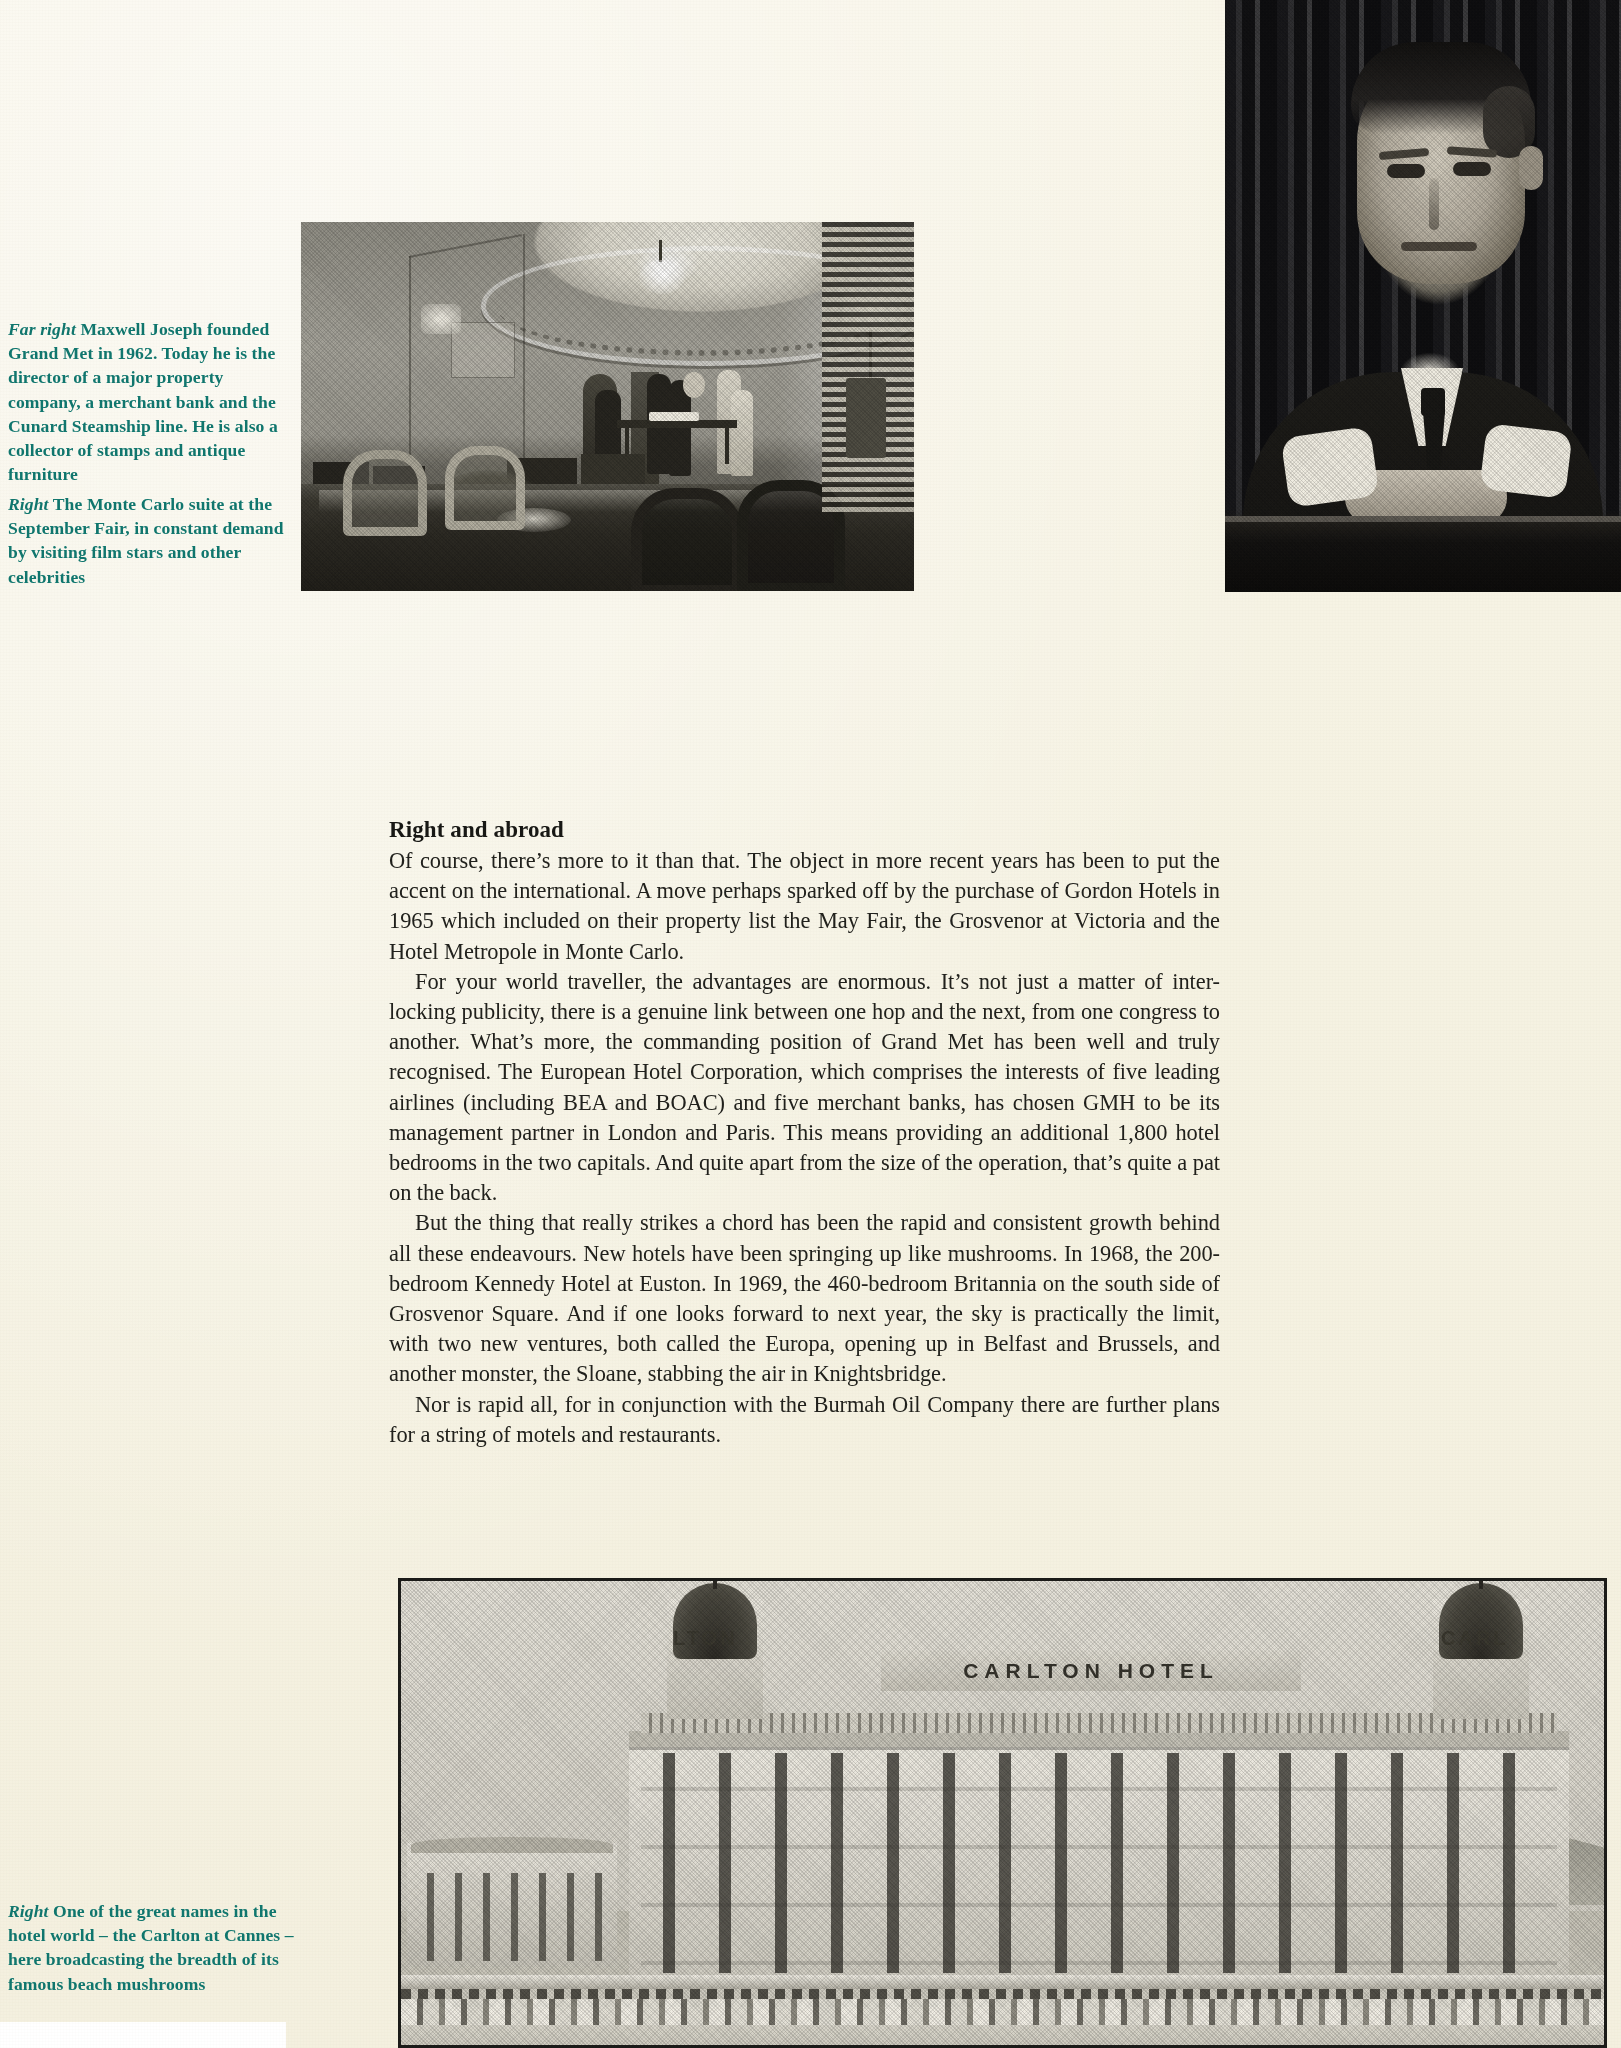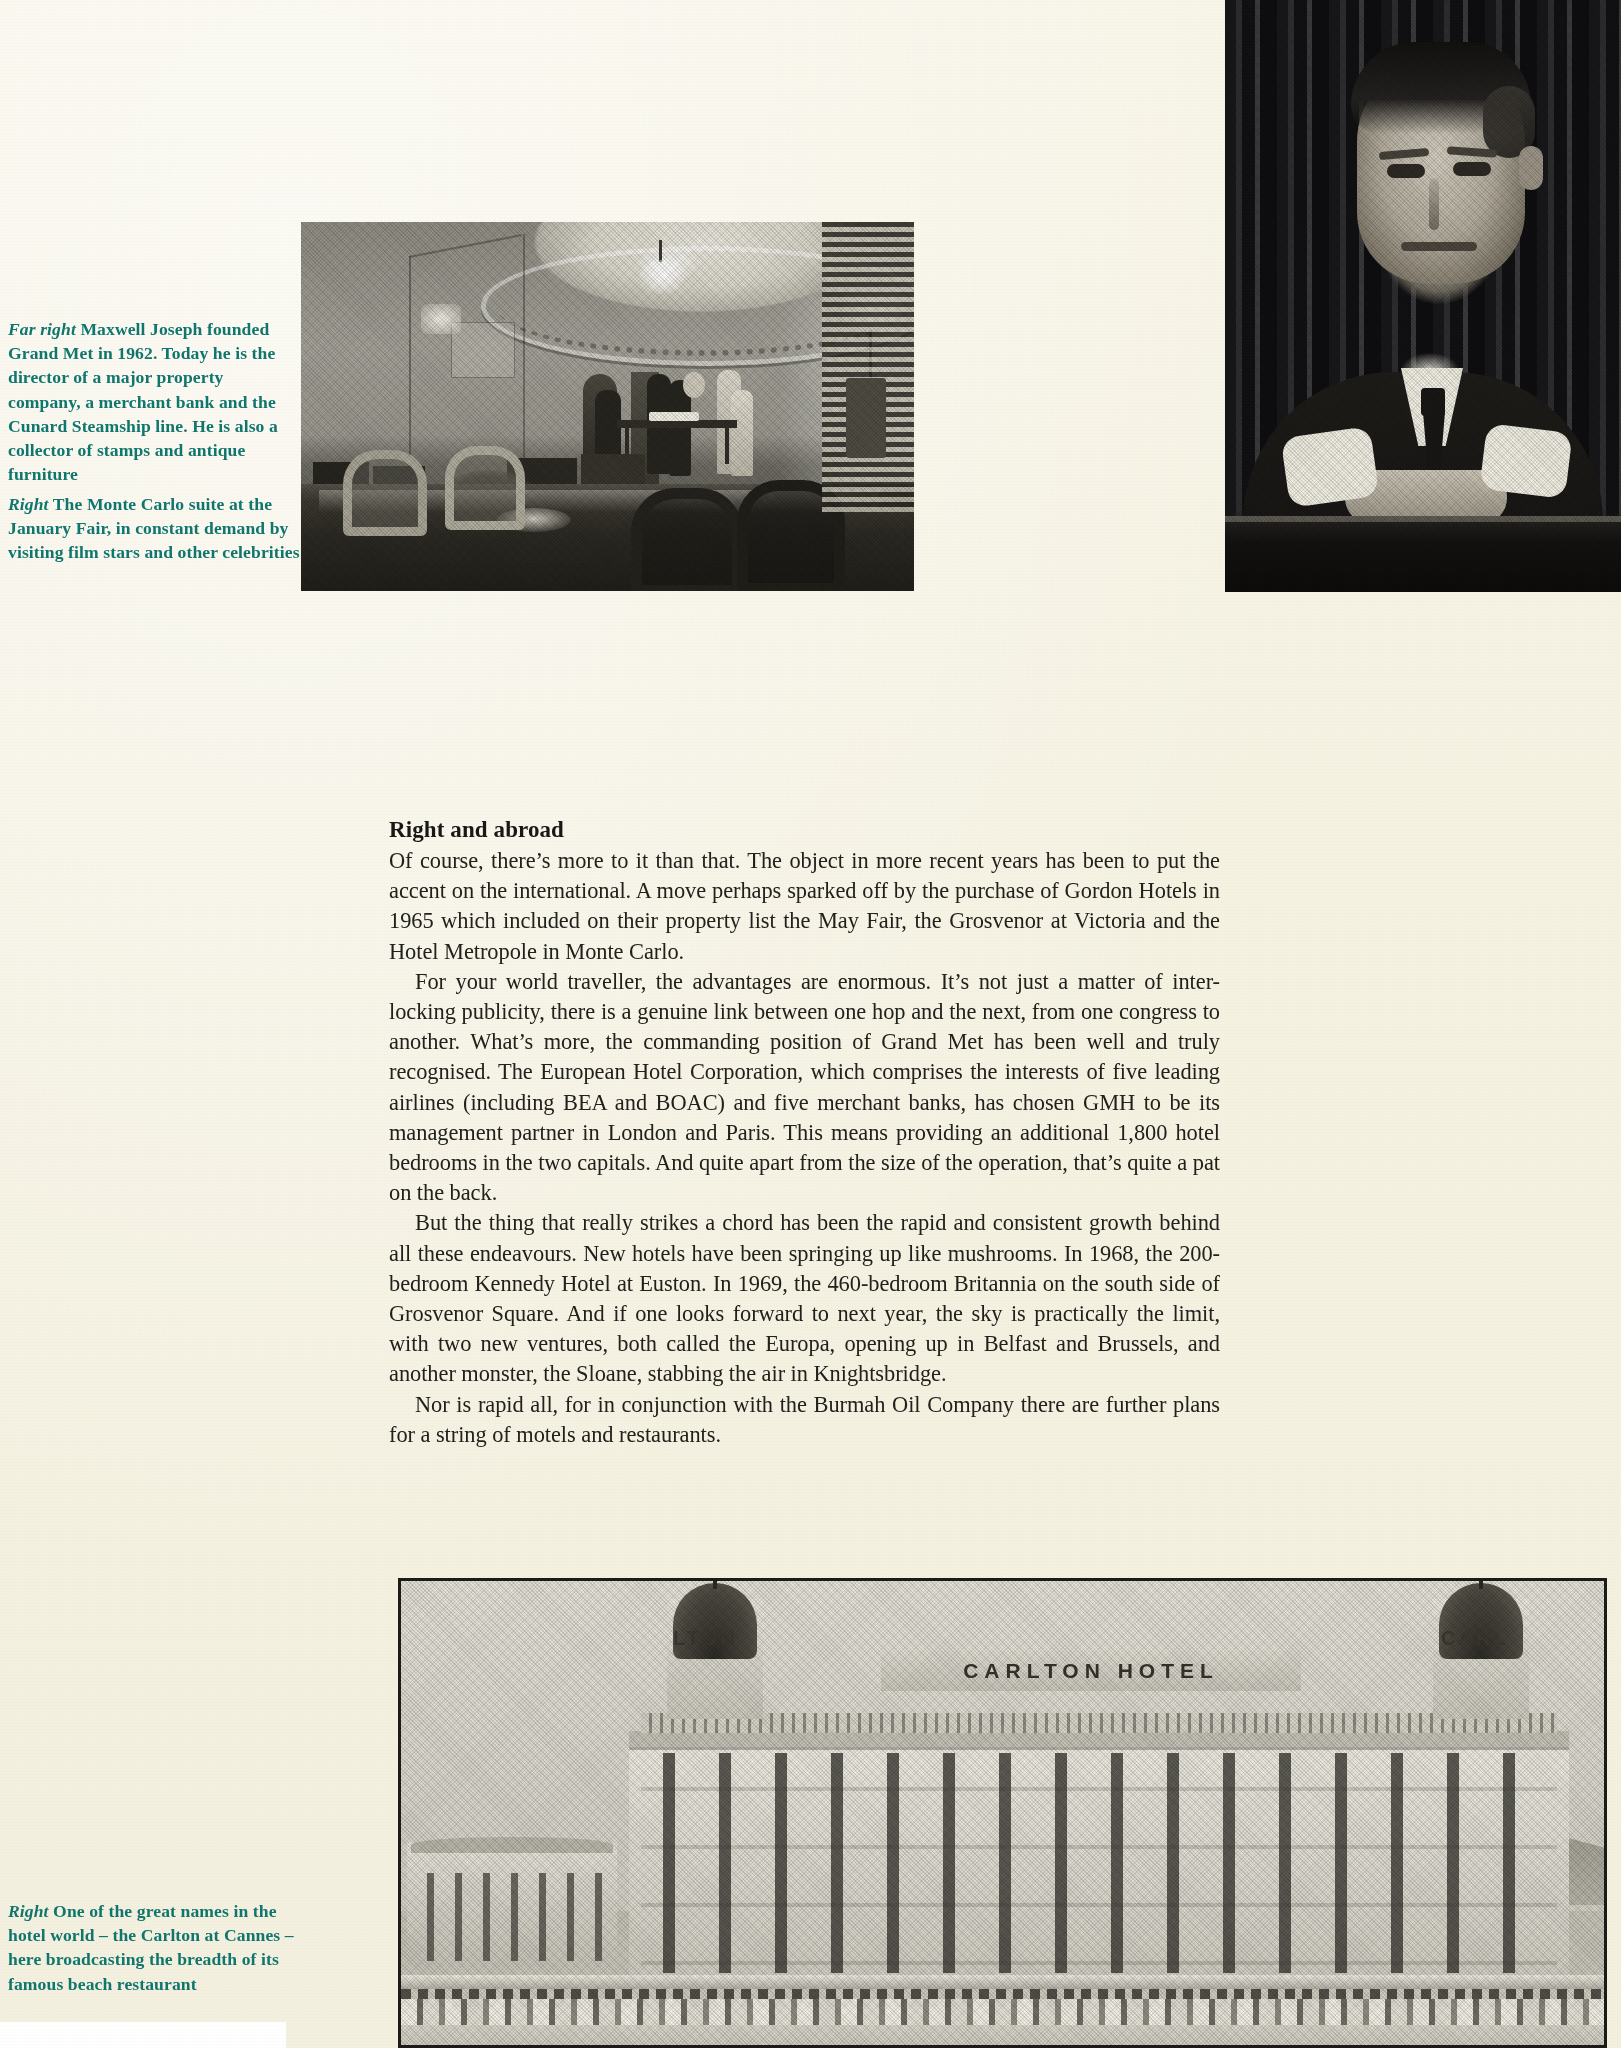--- a/index.html
+++ b/index.html
@@ -291,24 +291,24 @@
       background-repeat:no-repeat;background-position:0 -446px;"></div>
   </div>
   <div class="halftone"></div>
 </div>
 
 <div class="caption-col">
   <div class="caption" id="cap-joseph">
     <span class="lead">Far right</span><span> Maxwell Joseph founded Grand Met in 1962. Today he is the director of a major property company, a merchant bank and the Cunard Steamship line. He is also a collector of stamps and antique furniture</span>
   </div>
   <div class="caption" id="cap-montecarlo">
-    <span class="lead">Right</span><span> The Monte Carlo suite at the January Fair, in constant demand by visiting film stars and other celebrities</span>
+    <span class="lead">Right</span><span> The Monte Carlo suite at the September Fair, in constant demand by visiting film stars and other celebrities</span>
   </div>
   <div class="caption" id="cap-carlton">
-    <span class="lead">Right</span><span> One of the great names in the hotel world – the Carlton at Cannes – here broadcasting the breadth of its famous beach restaurant</span>
+    <span class="lead">Right</span><span> One of the great names in the hotel world – the Carlton at Cannes – here broadcasting the breadth of its famous beach mushrooms</span>
   </div>
 </div>
 
 <div class="text-col">
   <h2 class="section">Right and abroad</h2>
   <p class="body">Of course, there’s more to it than that. The object in more recent years has been to put the accent on the international. A move perhaps sparked off by the purchase of Gordon Hotels in 1965 which included on their property list the May Fair, the Grosvenor at Victoria and the Hotel Metropole in Monte Carlo.</p>
   <p class="body">For your world traveller, the advantages are enormous. It’s not just a matter of inter-locking publicity, there is a genuine link between one hop and the next, from one congress to another. What’s more, the commanding position of Grand Met has been well and truly recognised. The European Hotel Corporation, which comprises the interests of five leading airlines (including BEA and BOAC) and five merchant banks, has chosen GMH to be its management partner in London and Paris. This means providing an additional 1,800 hotel bedrooms in the two capitals. And quite apart from the size of the operation, that’s quite a pat on the back.</p>
   <p class="body">But the thing that really strikes a chord has been the rapid and consistent growth behind all these endeavours. New hotels have been springing up like mushrooms. In 1968, the 200-bedroom Kennedy Hotel at Euston. In 1969, the 460-bedroom Britannia on the south side of Grosvenor Square. And if one looks forward to next year, the sky is practically the limit, with two new ventures, both called the Europa, opening up in Belfast and Brussels, and another monster, the Sloane, stabbing the air in Knightsbridge.</p>
   <p class="body">Nor is rapid all, for in conjunction with the Burmah Oil Company there are further plans for a string of motels and restaurants.</p>
 </div>

